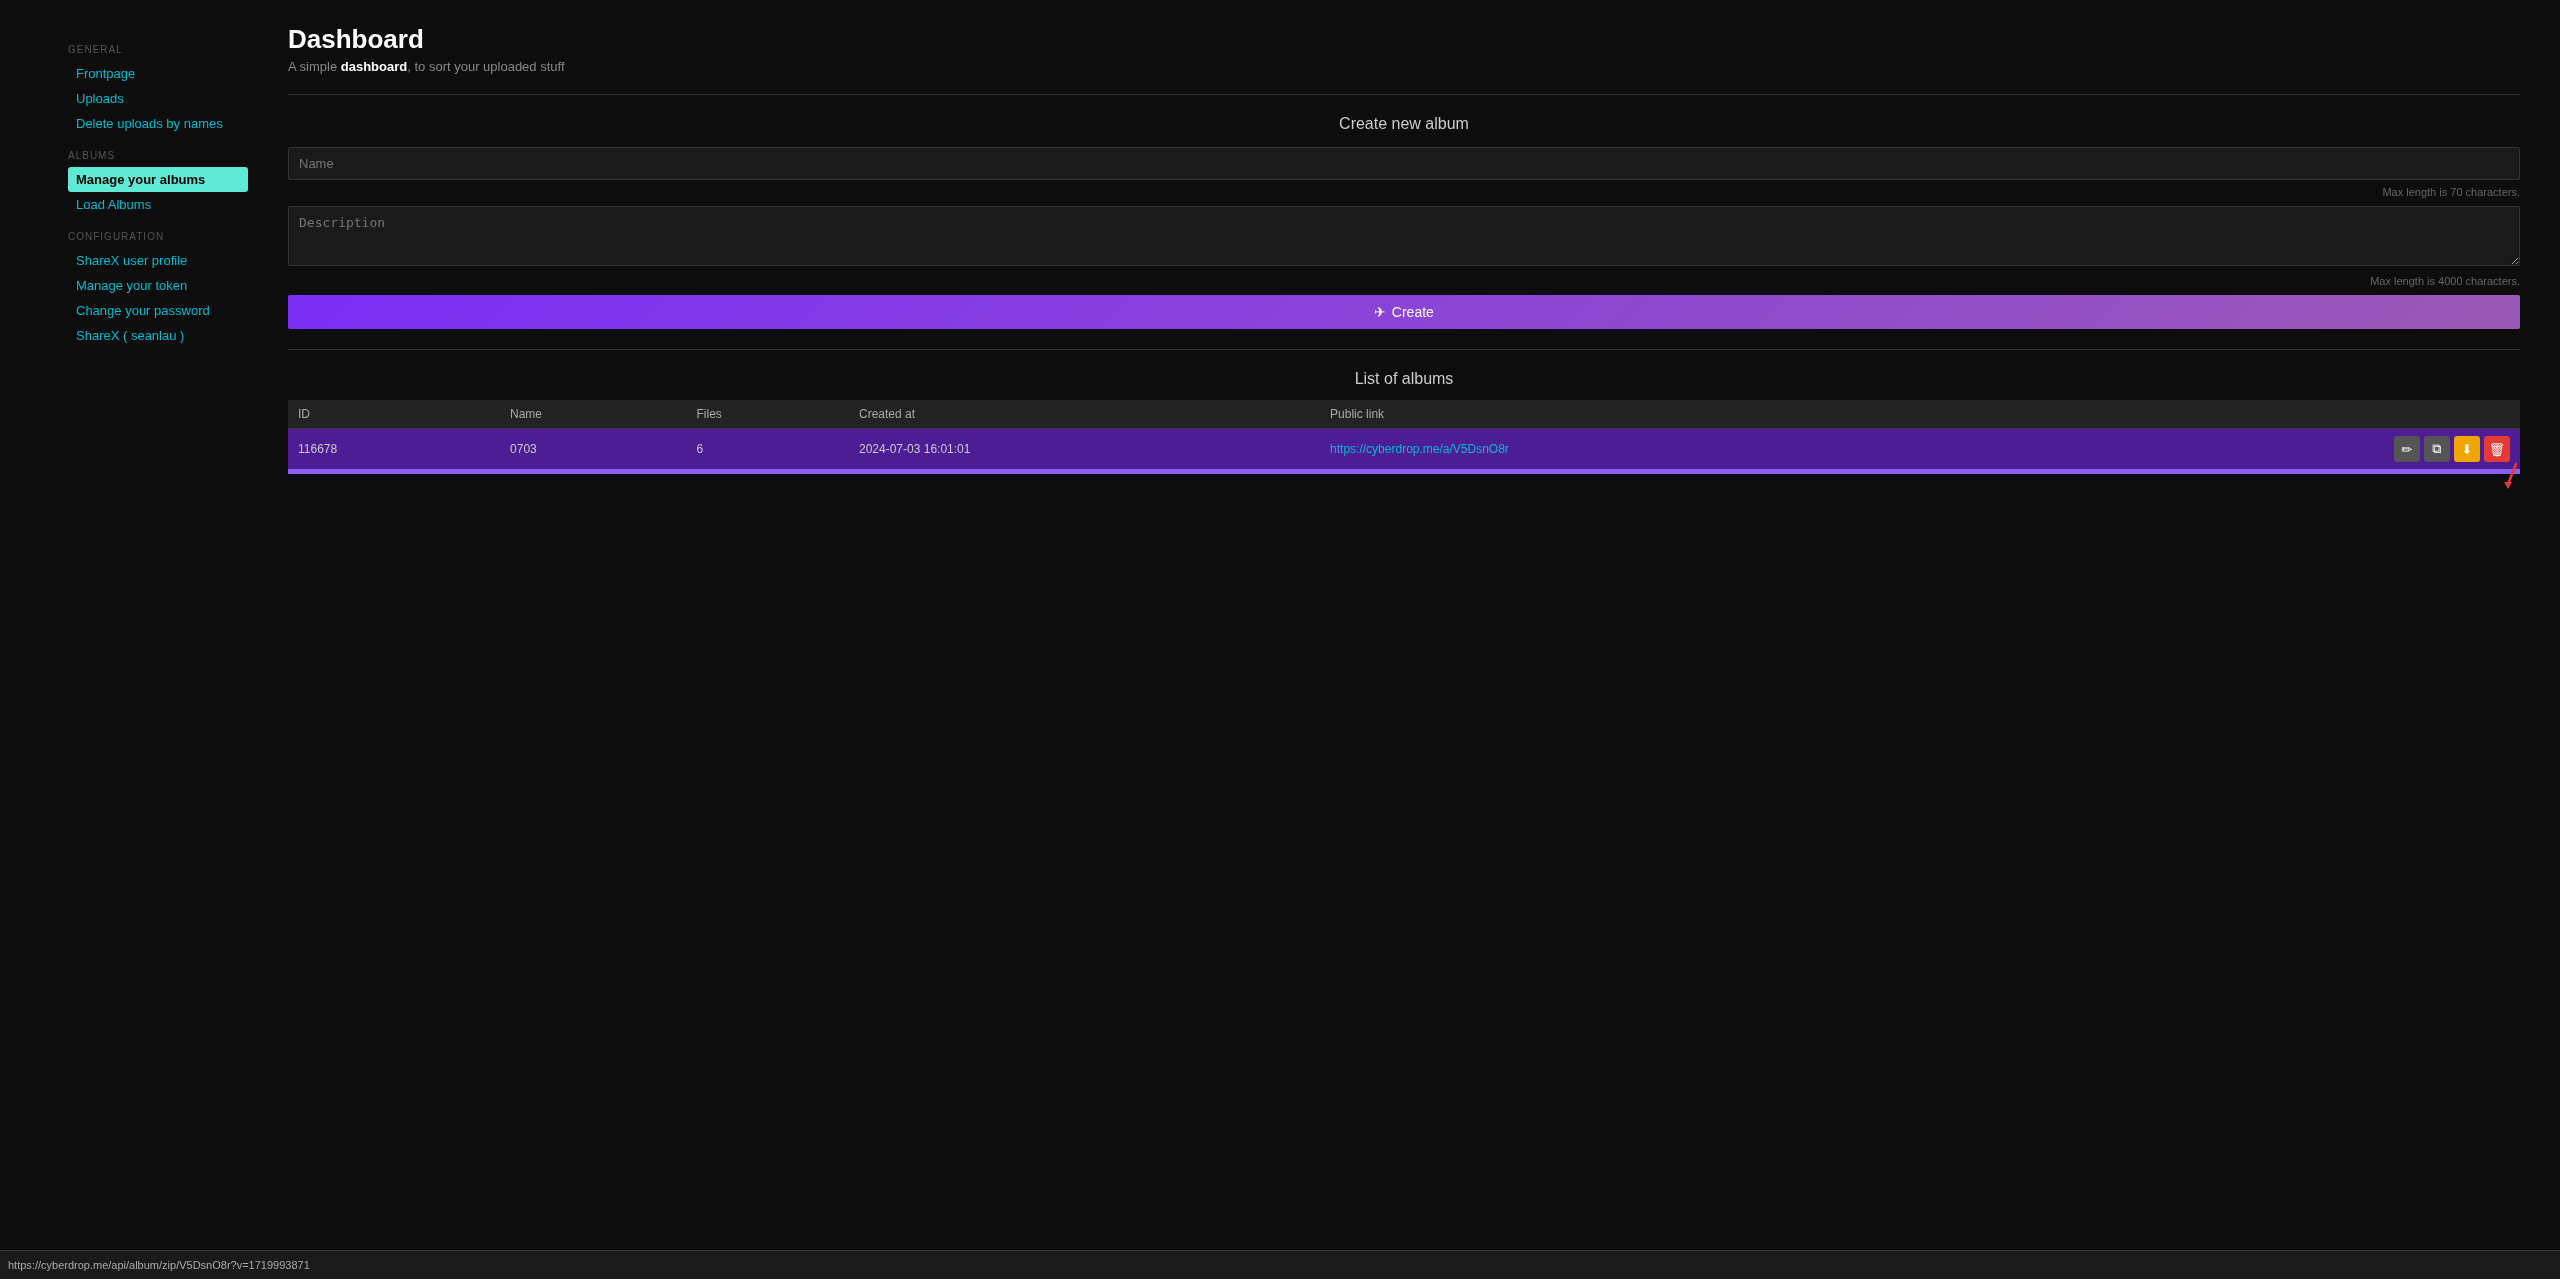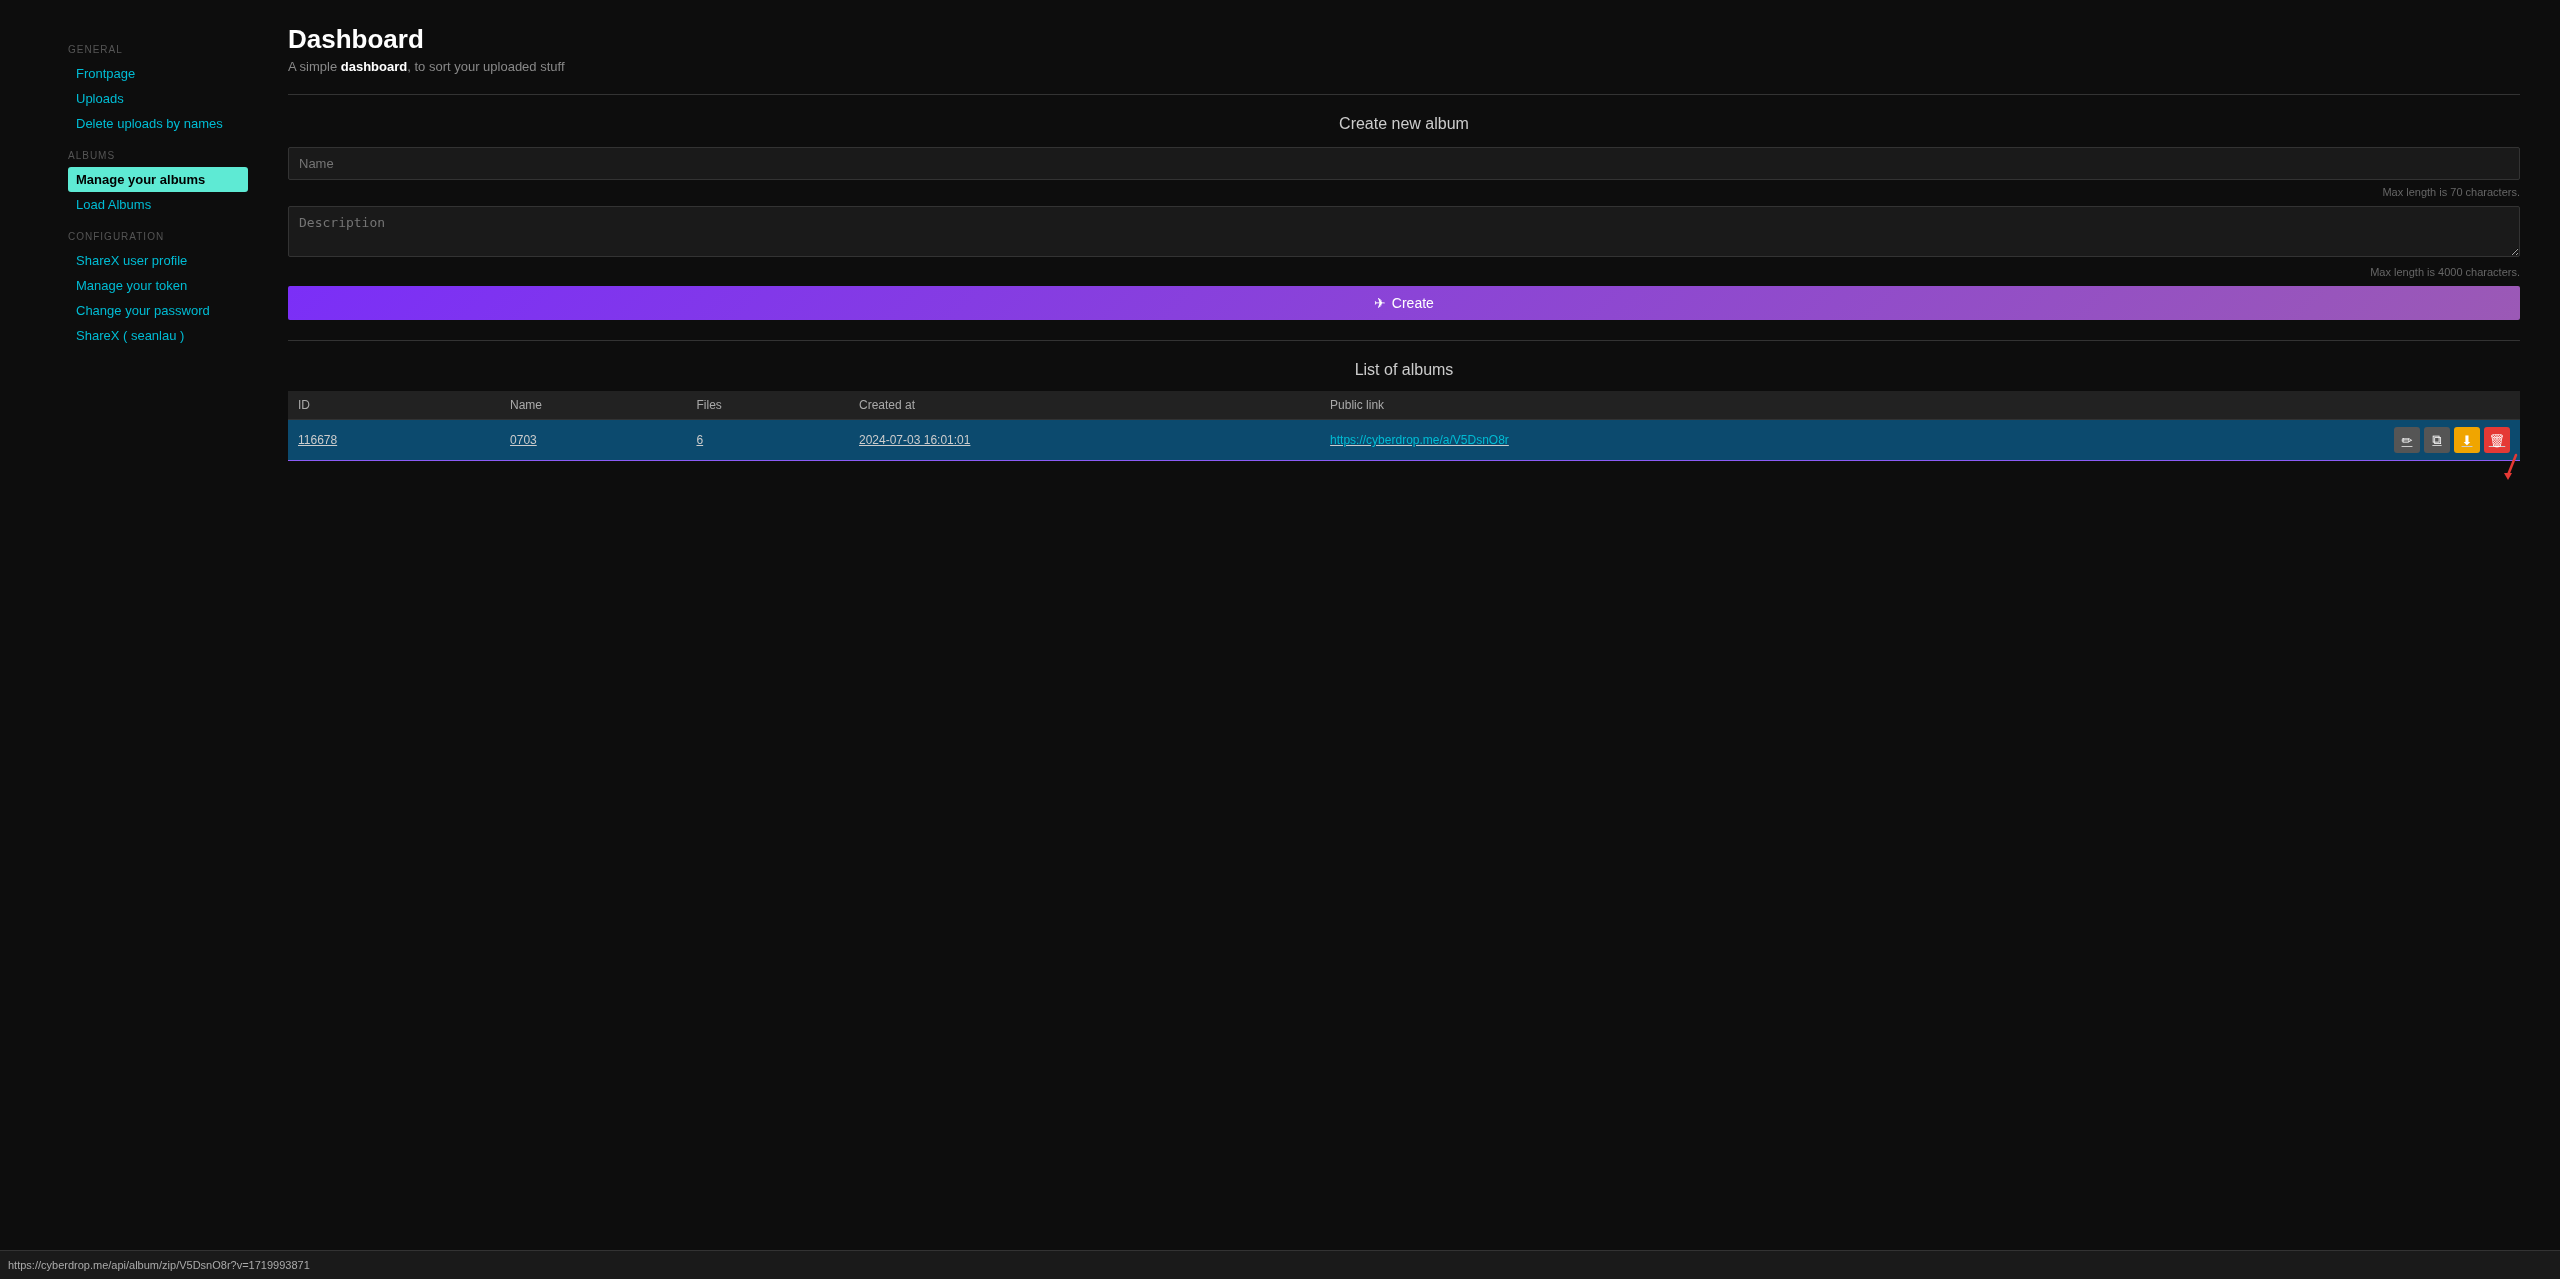--- a/index.html
+++ b/index.html
@@ -81,21 +81,21 @@
       width: 100%;
       background: #1a1a1a;
       border: 1px solid #333;
       color: #ccc;
       padding: 8px 10px;
       font-size: 13px;
       border-radius: 2px;
       outline: none;
     }
     textarea.form-input {
-      height: 51px;
+      height: 60px;
       resize: vertical;
     }
     .hint {
       text-align: right;
       color: #666;
       font-size: 11px;
       margin-bottom: 8px;
     }
     .btn-create {
       width: 100%;
@@ -131,23 +131,22 @@
       background: #222;
     }
     .table thead th {
       text-align: left;
       padding: 7px 10px;
       color: #aaa;
       font-weight: normal;
       border-bottom: 1px solid #333;
     }
     .table tbody tr {
-      background: #0c4a6e;
-      border-bottom: 1px solid #8b5cf6;
-      text-decoration: underline;
+      background: #4c1d95;
+      border-bottom: 5px solid #8b5cf6;
     }
     .table tbody td {
       padding: 7px 10px;
       color: #ccc;
       vertical-align: middle;
     }
     .link-cyan {
       color: #00bcd4;
       text-decoration: none;
     }

